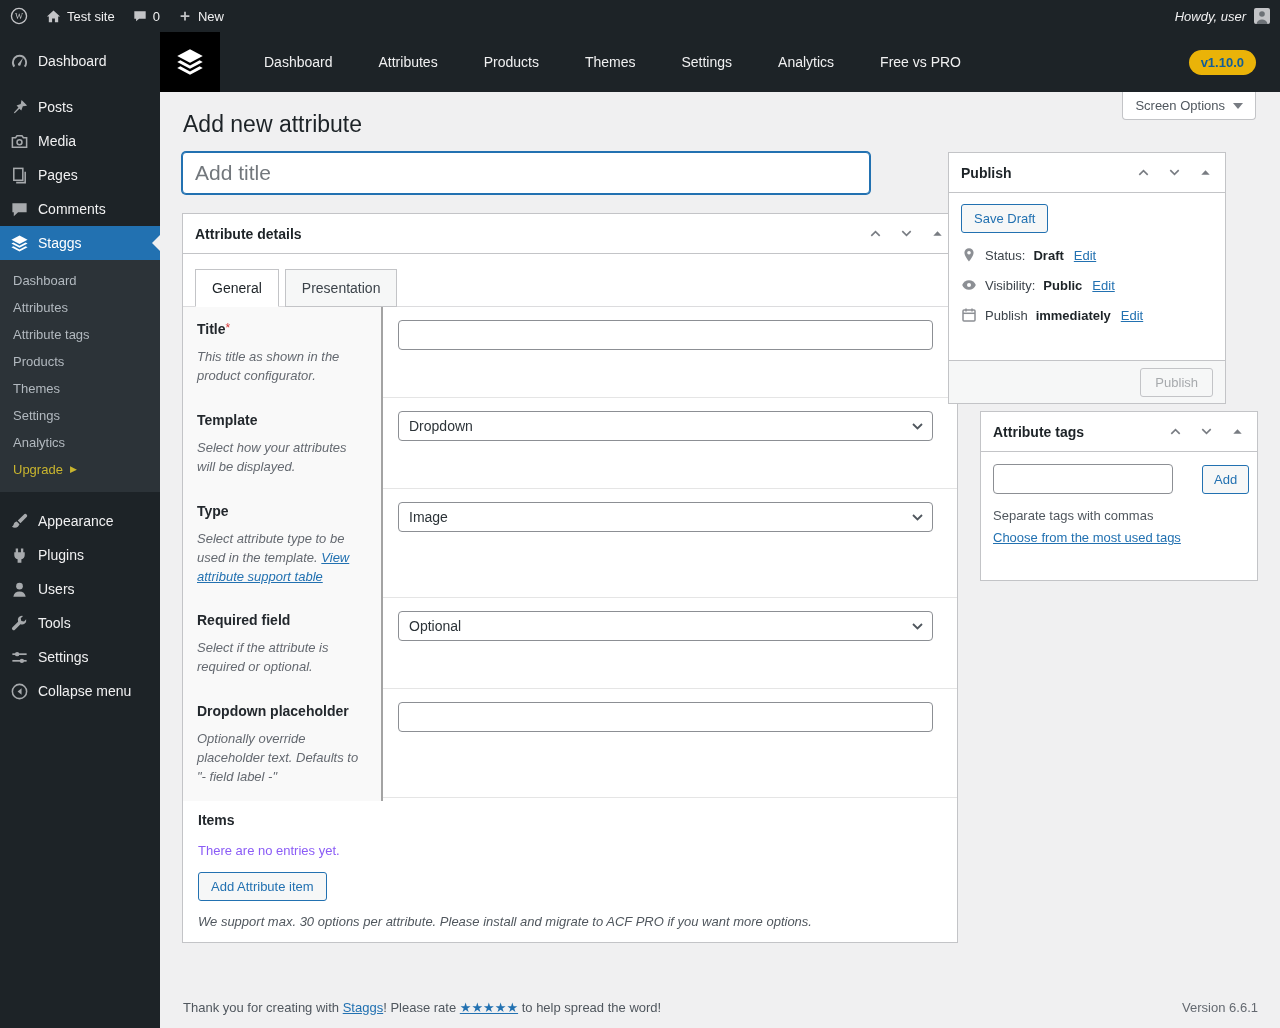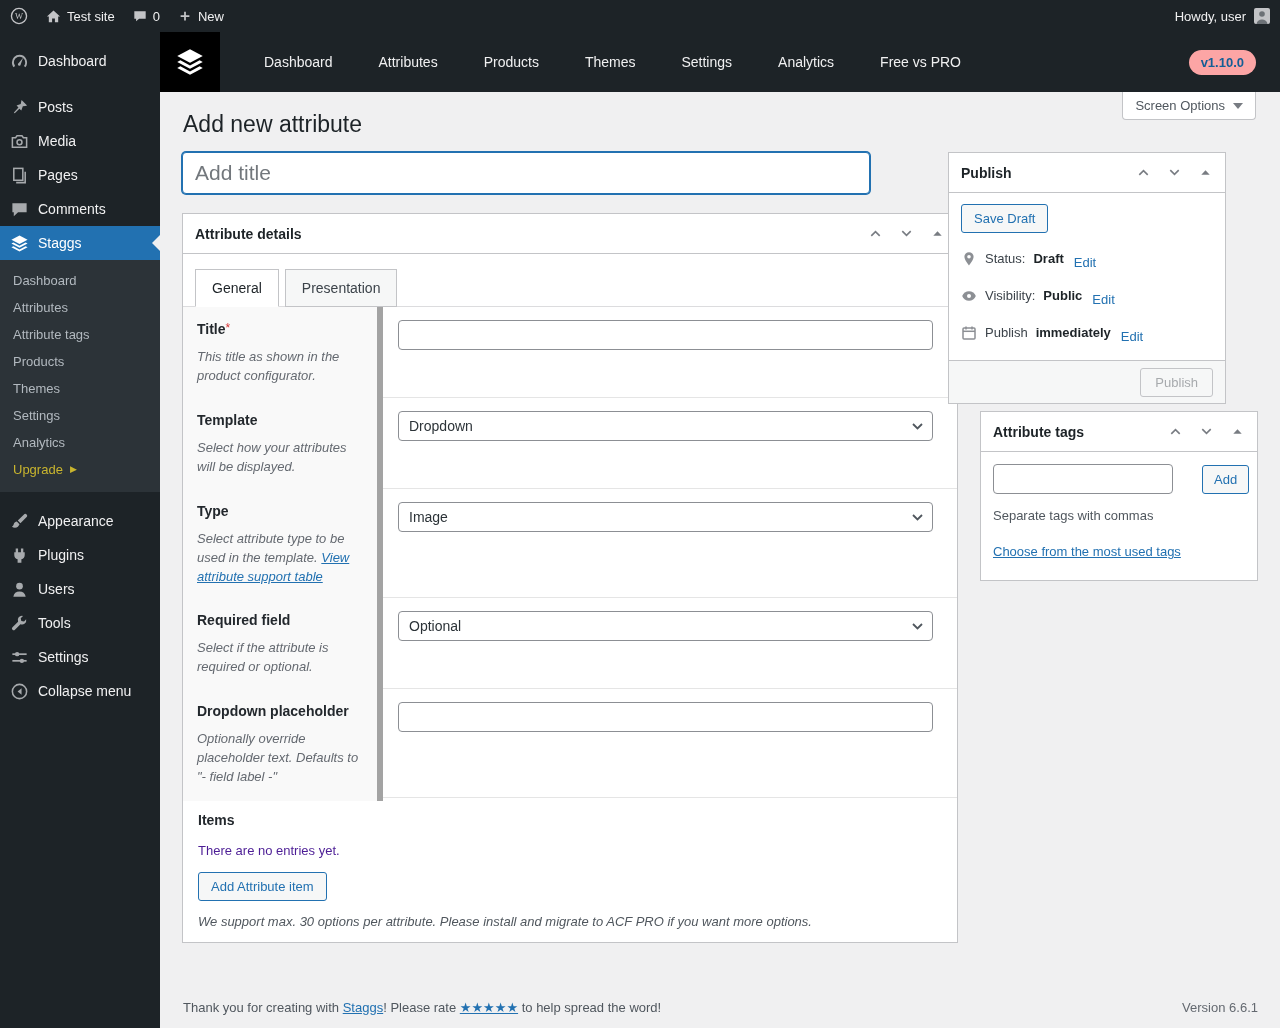--- a/index.html
+++ b/index.html
@@ -14,21 +14,21 @@
   svg { display:block; }
 
   
   #adminbar {
     position:absolute; top:0; left:0; right:0; height:32px;
     background:#1d2327; color:#f0f0f1;
     display:flex; align-items:center; padding:0 10px; z-index:50;
   }
   .ab-item { display:flex; align-items:center; gap:6px; margin-right:18px; color:#f0f0f1; font-size:13px; cursor:pointer; }
   .ab-item svg { color:#c3c4c7; }
-  .ab-right { margin-left:auto; display:flex; align-items:center; gap:8px; cursor:pointer; }
+  .ab-right { margin-left:auto; display:flex; align-items:center; gap:8px; cursor:pointer;font-style:italic; }
   .avatar { width:16px; height:16px; border-radius:2px; overflow:hidden; }
 
   
   #sidebar {
     position:absolute; top:32px; left:0; bottom:0; width:160px;
     background:#1d2327; color:#f0f0f1; padding-top:12px; z-index:40;
   }
   .menu-item {
     display:flex; align-items:center; gap:9px;
     padding:7px 8px 7px 10px; min-height:34px;
@@ -51,21 +51,21 @@
   #plugin-nav {
     position:absolute; top:32px; left:160px; right:0; height:60px;
     background:#1d2327; display:flex; align-items:center; z-index:30;
   }
   .logo-tile { width:60px; height:60px; background:#000; display:flex; align-items:center; justify-content:center; cursor:pointer; flex:none; }
   .logo-tile svg { width:30px; height:30px; color:#fff; }
   .nav-links { display:flex; gap:46px; margin-left:44px; }
   .nav-link { color:#f0f0f1; font-size:14px; cursor:pointer; white-space:nowrap; }
   .version-badge {
     margin-left:auto; margin-right:24px;
-    background:#fca5a5; color:#135e96; font-weight:bold; font-size:13px;
+    background:#eab308; color:#135e96; font-weight:bold; font-size:13px;
     padding:5px 12px; border-radius:15px;
   }
 
   
   #content { position:absolute; top:92px; left:160px; right:0; bottom:0; background:#f0f0f1; }
 
   .screen-options {
     position:absolute; top:0; right:24px;
     background:#fff; border:1px solid #c3c4c7; border-top:none;
     border-radius:0 0 4px 4px;
@@ -95,21 +95,21 @@
   #details-box { left:22px; top:121px; width:776px; height:730px; }
   .tabs-row { height:53px; padding:12px 0 0 12px; border-bottom:1px solid #dcdcde; display:flex; align-items:flex-end; background:#fff; }
   .tab {
     padding:10px 16px; font-size:14px; color:#3c434a;
     border:1px solid #c3c4c7; margin-right:6px; margin-bottom:-1px;
     background:#f6f7f7; cursor:pointer;
   }
   .tab.active { background:#fff; border-bottom-color:#fff; color:#1d2327; }
 
   .form-row { display:grid; grid-template-columns:200px 1fr; border-bottom:1px solid #e5e5e5; }
-  .row-label { background:#f9f9f9; border-right:6px solid #a3a3a3; padding:14px; }
+  .row-label { background:#f9f9f9; border-right:2px solid #a3a3a3; padding:14px; }
   .row-label-text { font-size:14px; font-weight:bold; color:#23282d; }
   .required-star { color:#d63638; font-size:12px; vertical-align:top; }
   .row-desc { font-style:italic; color:#646970; font-size:13px; line-height:1.45; margin-top:11px; }
   .row-desc a, .inline-link { color:#2271b1; text-decoration:underline; cursor:pointer; }
   .row-field { padding:13px 24px 13px 15px; }
   .h91 { height:91px; } .h109 { height:109px; }
 
   .text-input {
     width:100%; height:30px; background:#fff;
     border:1px solid #8c8f94; border-radius:4px; padding:0 8px;
@@ -118,56 +118,56 @@
   .fake-select {
     position:relative; width:100%; height:30px; background:#fff;
     border:1px solid #8c8f94; border-radius:4px;
     display:flex; align-items:center; padding:0 30px 0 10px;
     font-size:14px; color:#2c3338; cursor:pointer;
   }
   .fake-select svg { position:absolute; right:9px; top:11px; }
 
   .items-section { padding:14px 15px; }
   .items-label { font-size:14px; font-weight:bold; color:#23282d; }
-  .items-empty { margin-top:15px; font-size:13px; color:#4c1d95; }
+  .items-empty { margin-top:15px; font-size:13px; color:#8b5cf6; }
   .btn-outline {
     display:inline-block; margin-top:14px;
     background:#f6f7f7; border:1px solid #2271b1; color:#2271b1;
     border-radius:3px; padding:6px 12px; font-size:13px;
     font-family:"Liberation Sans", sans-serif; cursor:pointer;
   }
   .items-note { margin-top:13px; font-style:italic; color:#50575e; font-size:13px; }
 
   
   #publish-box { left:788px; top:60px; width:278px; height:252px; }
   .pub-body { padding:11px 12px 0; }
   .pub-row { display:flex; align-items:center; gap:8px; margin-top:14px; font-size:13px; color:#3c434a; }
   .pub-row svg { width:16px; height:16px; color:#8c8f94; flex:none; }
   .pub-bold { font-weight:bold; color:#1d2327; }
-  .edit-link { color:#2271b1; cursor:pointer; margin-left:2px;margin-top:8px; }
+  .edit-link { color:#2271b1; text-decoration:underline; cursor:pointer; margin-left:2px; }
   .pub-footer {
     position:absolute; left:0; right:0; bottom:0; height:43px;
     background:#f6f7f7; border-top:1px solid #c3c4c7;
     display:flex; align-items:center; justify-content:flex-end; padding:0 12px;
   }
   .btn-disabled {
     background:#f6f7f7; border:1px solid #c3c4c7; color:#a7aaad;
     border-radius:3px; padding:6px 14px; font-size:13px;
     font-family:"Liberation Sans", sans-serif; cursor:default;
   }
   .btn-save { margin-top:0; }
 
   
   #tags-box { left:820px; top:319px; width:278px; height:170px; }
   .tags-body { padding:12px; }
   .tag-row { display:flex; align-items:center; }
   .tag-input { width:180px; height:30px; border:1px solid #8c8f94; border-radius:4px; background:#fff; outline:none; padding:0 8px; font-family:"Liberation Sans", sans-serif; font-size:13px; }
   .btn-add { margin-left:29px; margin-top:0; padding:6px 11px; }
   .tags-hint { margin-top:14px; color:#50575e; font-size:13px; }
-  .tags-link { display:inline-block; margin-top:21px; color:#2271b1; text-decoration:underline; font-size:13px; cursor:pointer; }
+  .tags-link { display:inline-block; margin-top:7px; color:#2271b1; text-decoration:underline; font-size:13px; cursor:pointer; }
 
   
   .footer-left { position:absolute; left:23px; top:908px; font-size:13px; color:#50575e; }
   .footer-left a { color:#2271b1; text-decoration:underline; cursor:pointer; }
   .footer-right { position:absolute; right:22px; top:908px; font-size:13px; color:#646970; }
 </style>
 </head>
 <body>
 
 <div id="adminbar">

